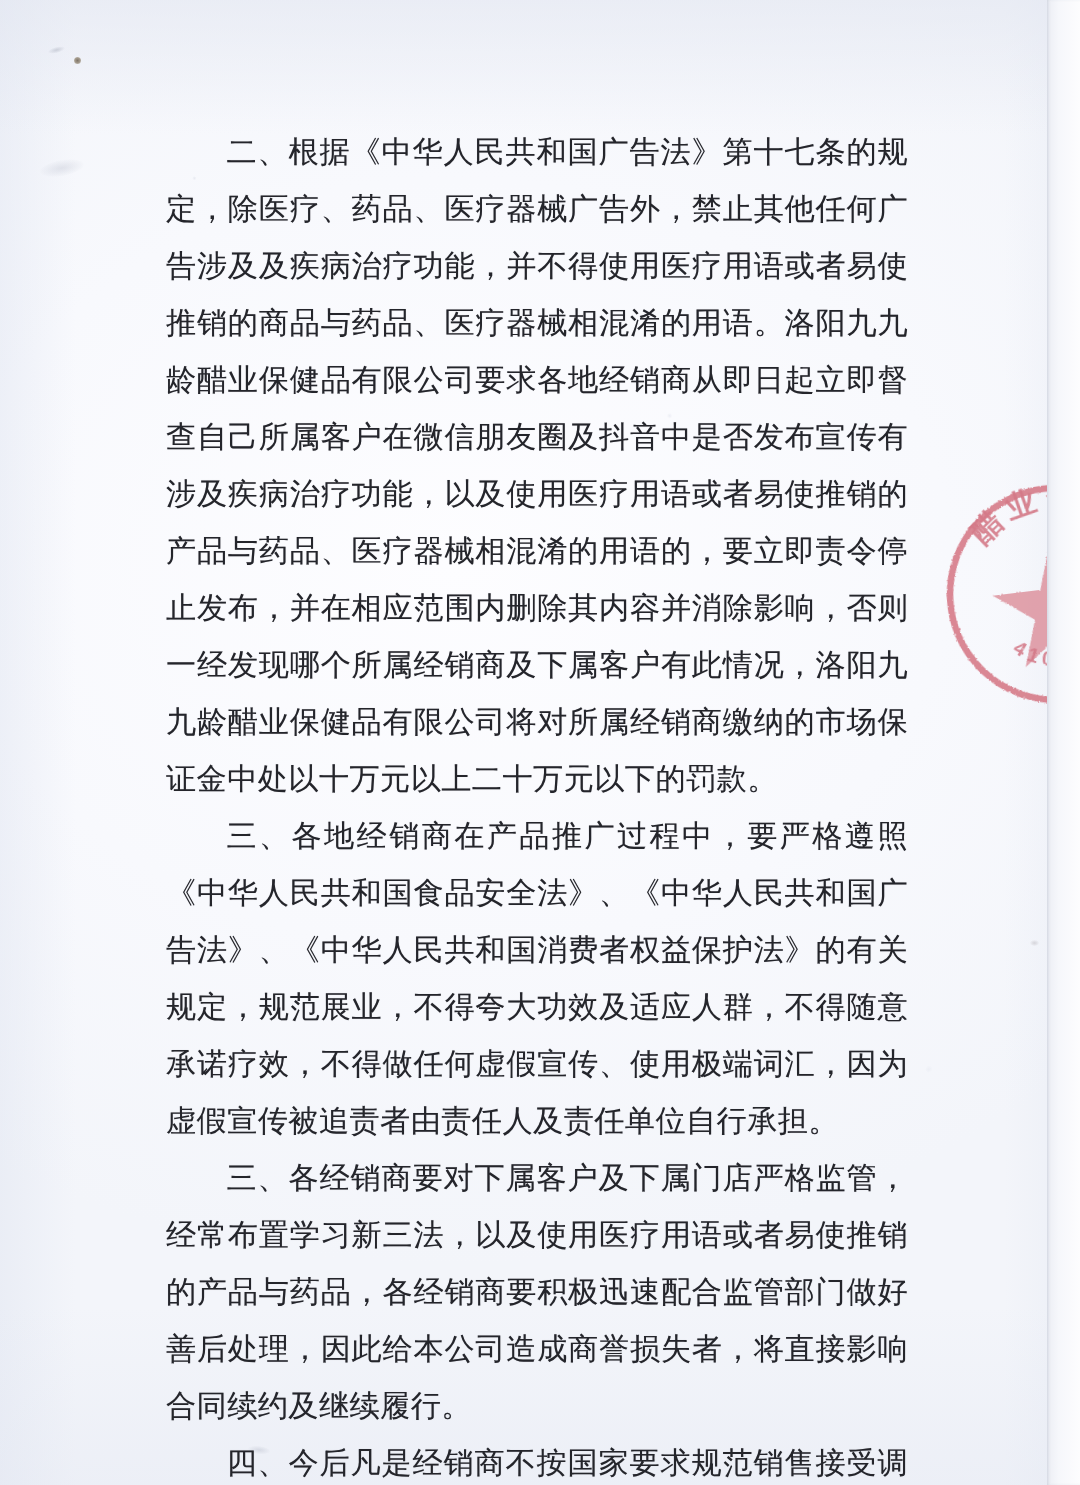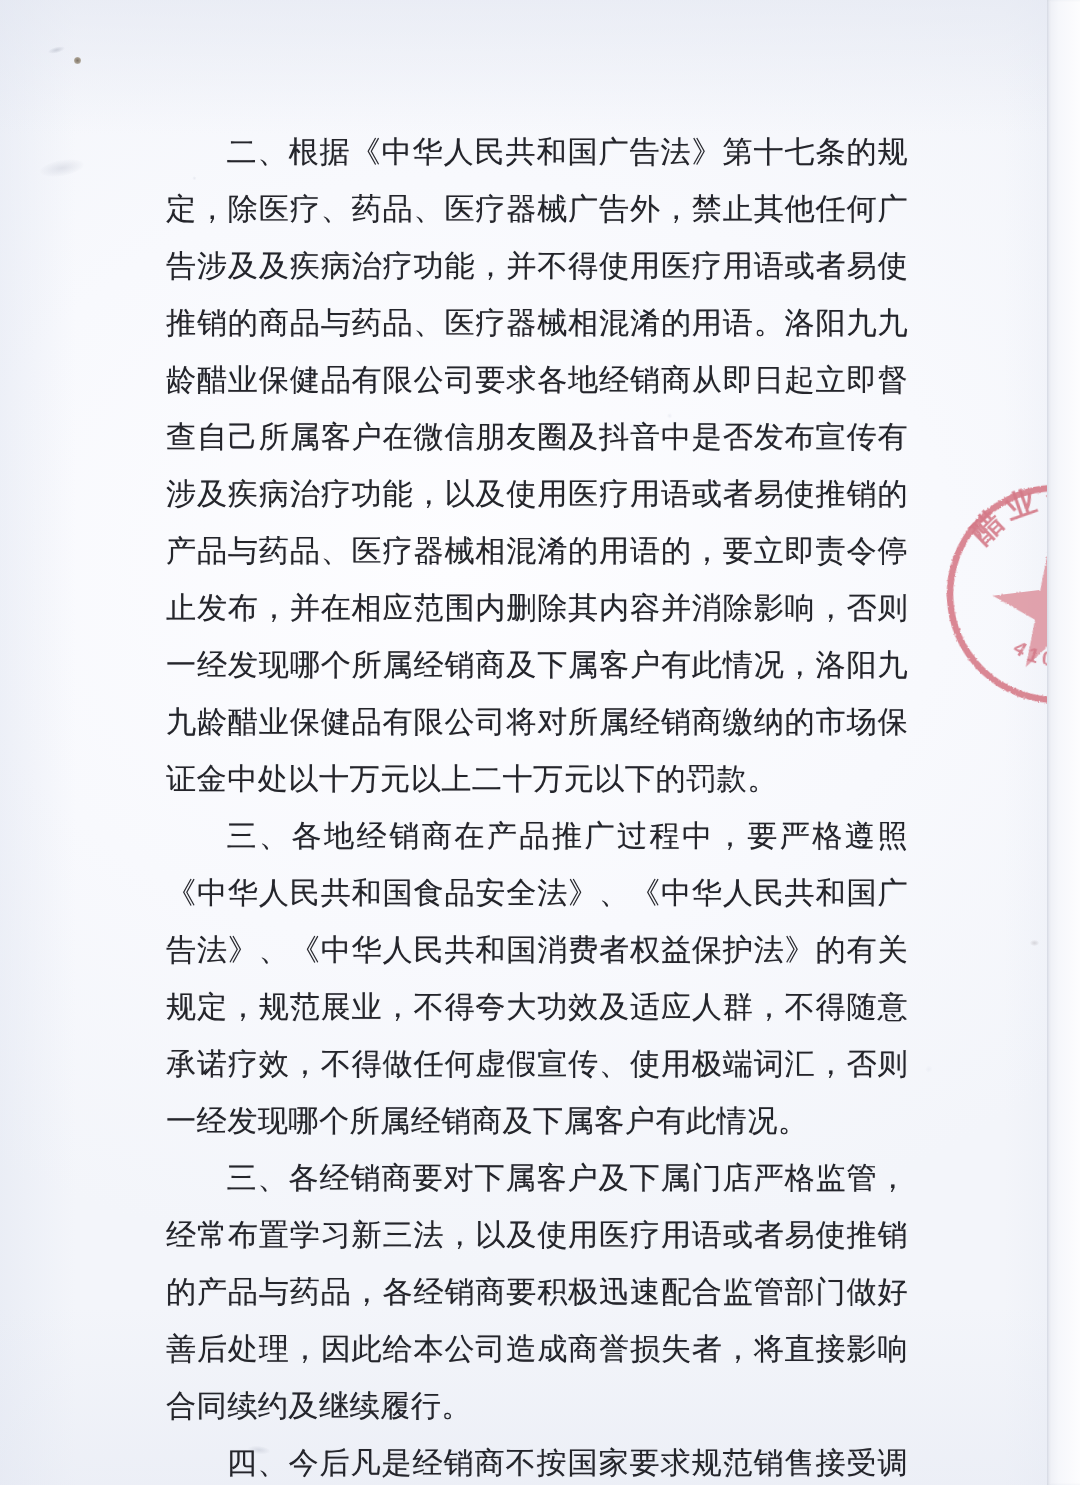--- a/index.html
+++ b/index.html
@@ -146,21 +146,21 @@
   <div id="paper-grain"></div>
 
   <div class="speck" id="speck-top-faint"></div>
   <div class="speck" id="speck-top-dark"></div>
   <div class="speck" id="speck-mid-left"></div>
   <div class="speck" id="speck-bottom"></div>
   <div class="speck" id="speck-right-low"></div>
 
   <div id="doc-body">
     <p class="para">二、根据《中华人民共和国广告法》第十七条的规定，除医疗、药品、医疗器械广告外，禁止其他任何广告涉及及疾病治疗功能，并不得使用医疗用语或者易使推销的商品与药品、医疗器械相混淆的用语。洛阳九九龄醋业保健品有限公司要求各地经销商从即日起立即督查自己所属客户在微信朋友圈及抖音中是否发布宣传有涉及疾病治疗功能，以及使用医疗用语或者易使推销的产品与药品、医疗器械相混淆的用语的，要立即责令停止发布，并在相应范围内删除其内容并消除影响，否则一经发现哪个所属经销商及下属客户有此情况，洛阳九九龄醋业保健品有限公司将对所属经销商缴纳的市场保证金中处以十万元以上二十万元以下的罚款。</p>
-    <p class="para">三、各地经销商在产品推广过程中，要严格遵照《中华人民共和国食品安全法》、《中华人民共和国广告法》、《中华人民共和国消费者权益保护法》的有关规定，规范展业，不得夸大功效及适应人群，不得随意承诺疗效，不得做任何虚假宣传、使用极端词汇，否则一经发现哪个所属经销商及下属客户有此情况。</p>
+    <p class="para">三、各地经销商在产品推广过程中，要严格遵照《中华人民共和国食品安全法》、《中华人民共和国广告法》、《中华人民共和国消费者权益保护法》的有关规定，规范展业，不得夸大功效及适应人群，不得随意承诺疗效，不得做任何虚假宣传、使用极端词汇，因为虚假宣传被追责者由责任人及责任单位自行承担。</p>
     <p class="para">三、各经销商要对下属客户及下属门店严格监管，经常布置学习新三法，以及使用医疗用语或者易使推销的产品与药品，各经销商要积极迅速配合监管部门做好善后处理，因此给本公司造成商誉损失者，将直接影响合同续约及继续履行。</p>
     <p class="para">四、今后凡是经销商不按国家要求规范销售接受调查，纯属个人行为失当，与本公司无关。希望各地经销商引以为戒，确保从事健康</p>
   </div>
 
   <div id="seal-clip">
     <div id="seal">
       <svg width="232" height="232" viewBox="0 0 232 232" xmlns="http://www.w3.org/2000/svg">
         <defs>
           <filter id="inkRough" x="-20%" y="-20%" width="140%" height="140%">
             <feTurbulence type="fractalNoise" baseFrequency="0.55" numOctaves="3" seed="7" result="n"></feTurbulence>

